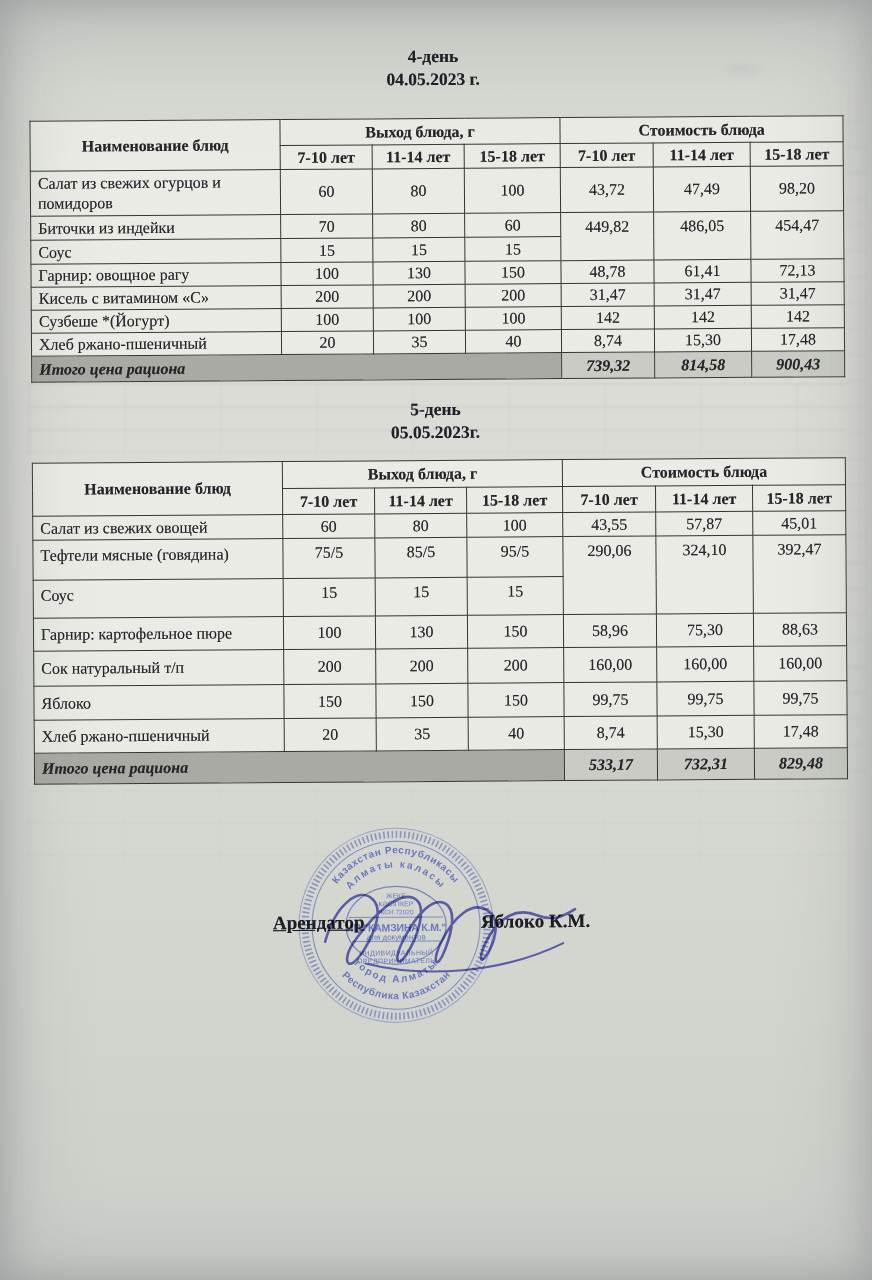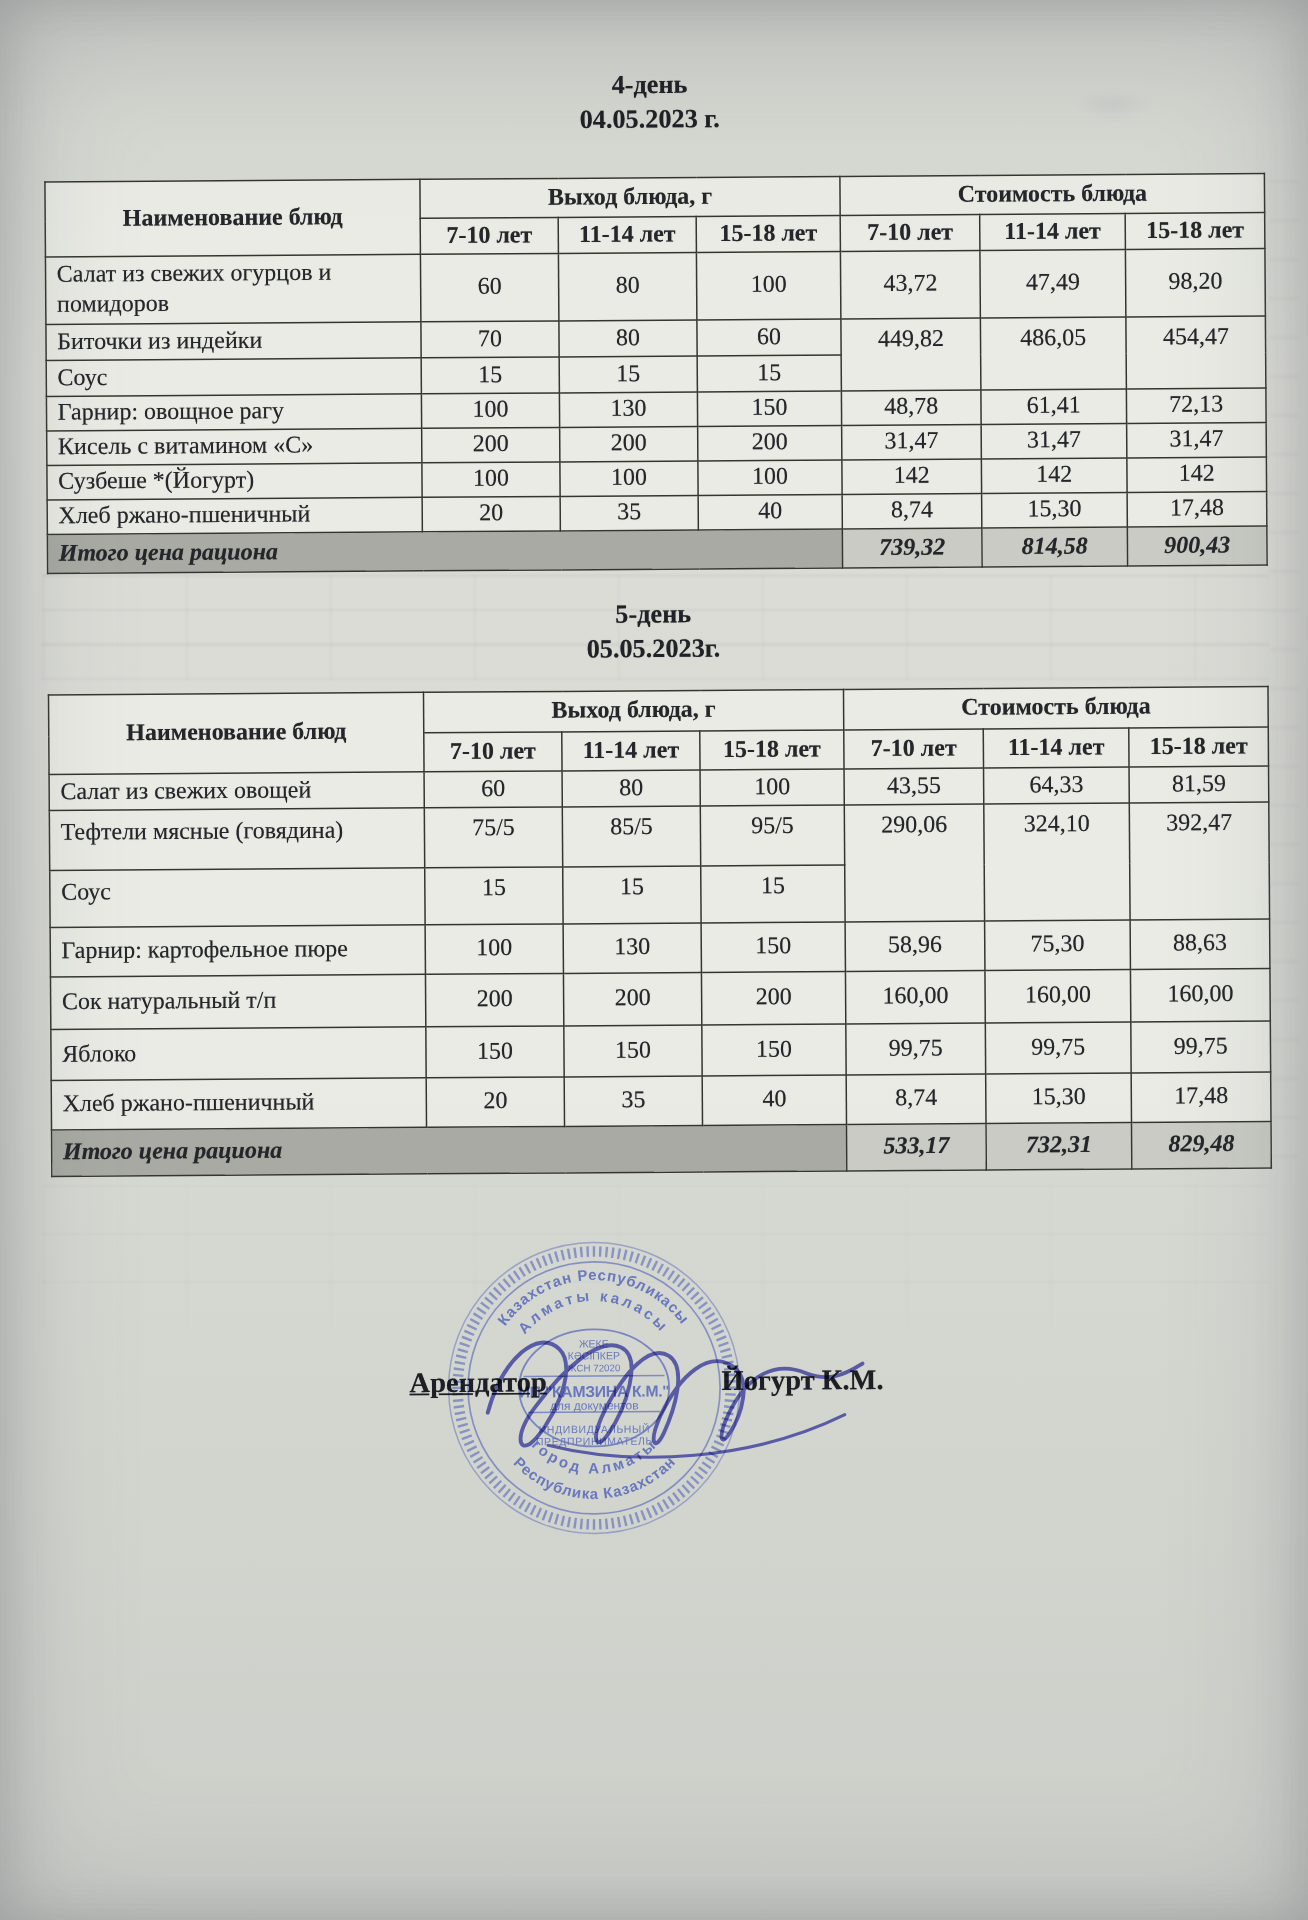--- a/index.html
+++ b/index.html
@@ -185,22 +185,22 @@
         <th>15-18 лет</th>
       </tr>
     </thead>
     <tbody>
       <tr style="height:24px;">
         <td class="name">Салат из свежих овощей</td>
         <td>60</td>
         <td>80</td>
         <td>100</td>
         <td>43,55</td>
-        <td>64,33</td>
-        <td>81,59</td>
+        <td>57,87</td>
+        <td>45,01</td>
       </tr>
       <tr style="height:40px;">
         <td class="name topv">Тефтели  мясные (говядина)</td>
         <td class="topv">75/5</td>
         <td class="topv">85/5</td>
         <td class="topv">95/5</td>
         <td rowspan="2" class="topv">290,06</td>
         <td rowspan="2" class="topv">324,10</td>
         <td rowspan="2" class="topv">392,47</td>
       </tr>
@@ -251,21 +251,21 @@
         <td class="total-val">533,17</td>
         <td class="total-val">732,31</td>
         <td class="total-val">829,48</td>
       </tr>
     </tbody>
   </table>
   </div>
 
   <div class="footer-zone">
     <span class="sig-label" style="left:270px;top:130px;text-decoration:underline;">Арендатор</span>
-    <span class="sig-label" style="left:478px;top:130px;">Йогурт К.М.</span>
+    <span class="sig-label" style="left:478px;top:130px;">Яблоко К.М.</span>
 
     <svg class="stamp" viewBox="0 0 210 210">
       <g fill="none" stroke="#5163b8">
         <circle cx="105" cy="105" r="97" stroke-width="1" opacity=".55"></circle>
         <circle cx="105" cy="105" r="91" stroke-width="7" stroke-dasharray="1.6 2.6" opacity=".7"></circle>
         <circle cx="105" cy="105" r="84" stroke-width="1.1" opacity=".75"></circle>
         <ellipse cx="105" cy="105" rx="50" ry="39" stroke-width="1.2" opacity=".85"></ellipse>
         <line x1="58" y1="97" x2="152" y2="97" stroke-width="1" opacity=".8"></line>
         <line x1="61" y1="121" x2="149" y2="121" stroke-width="1" opacity=".8"></line>
       </g>

